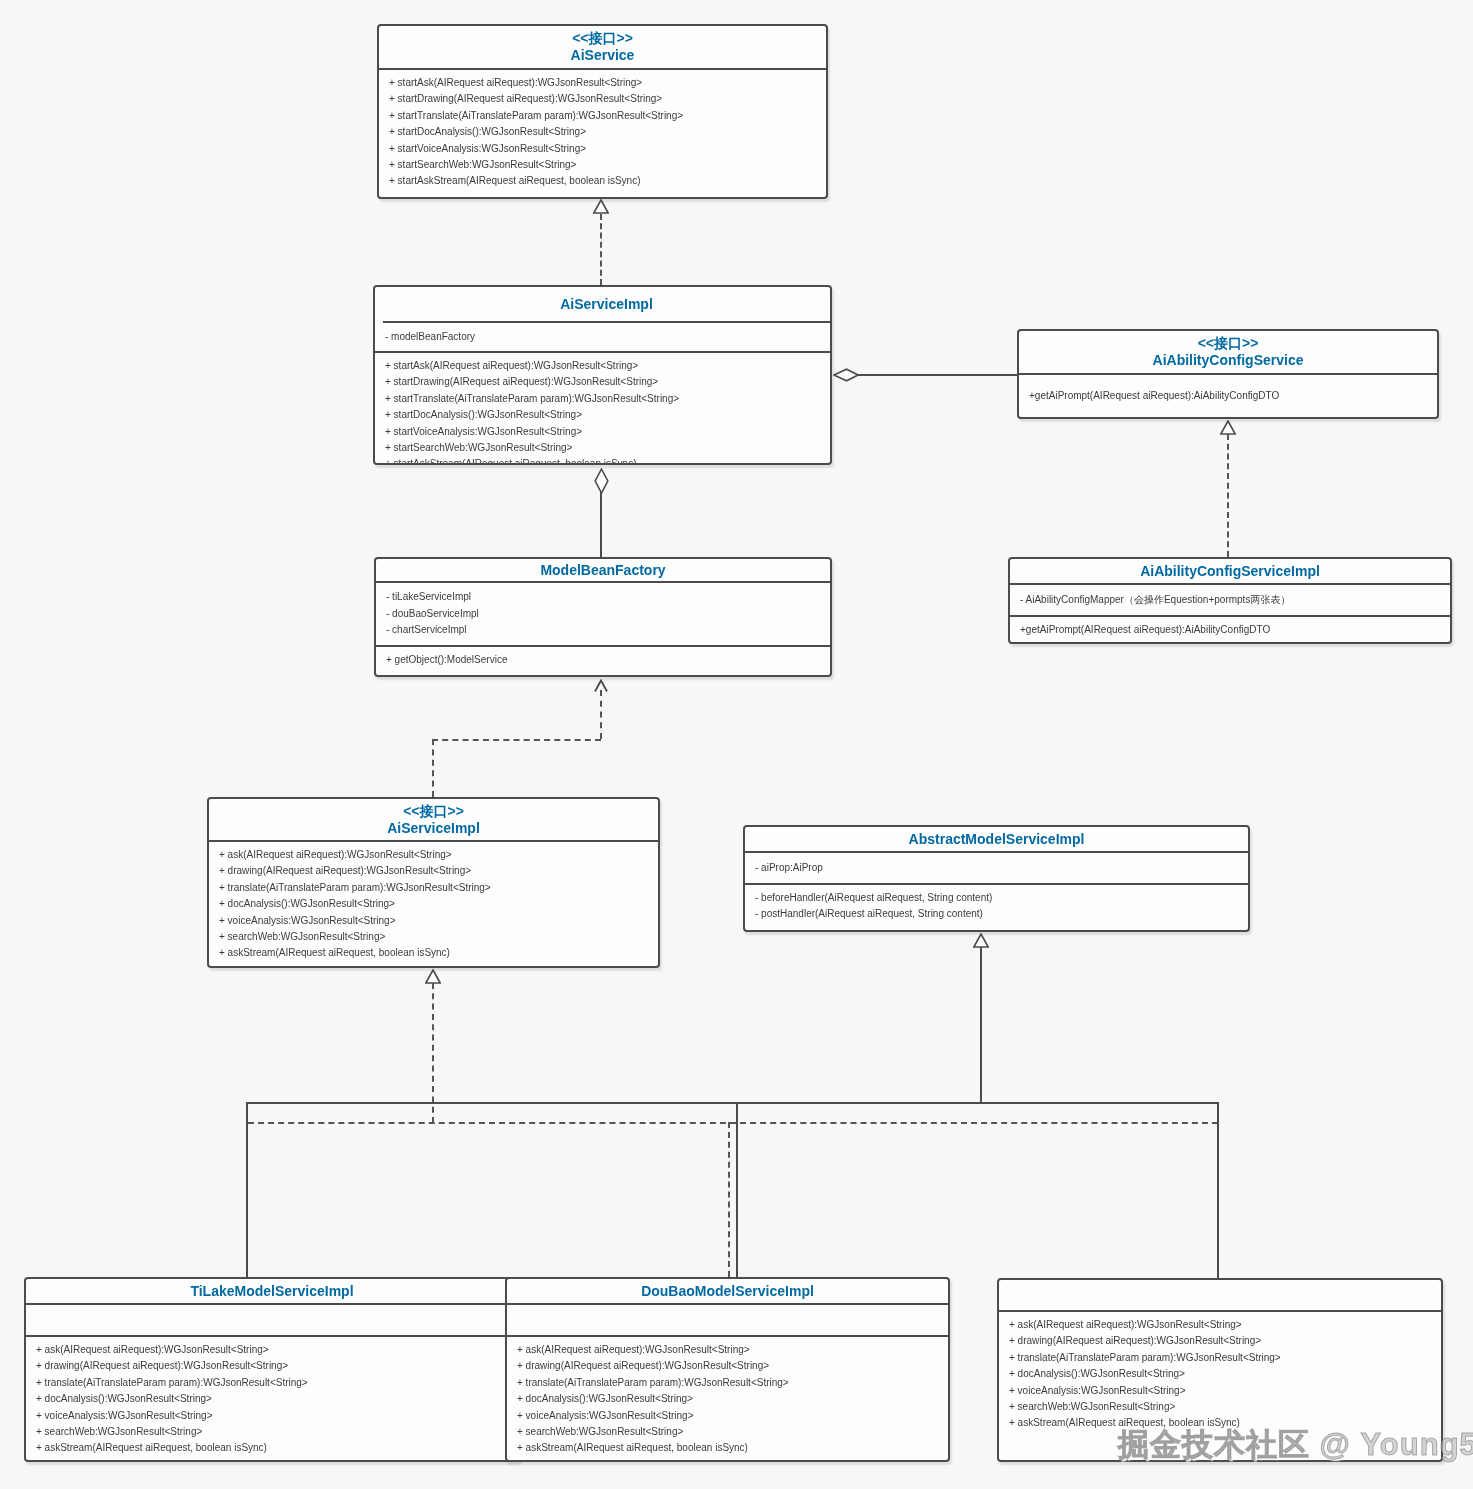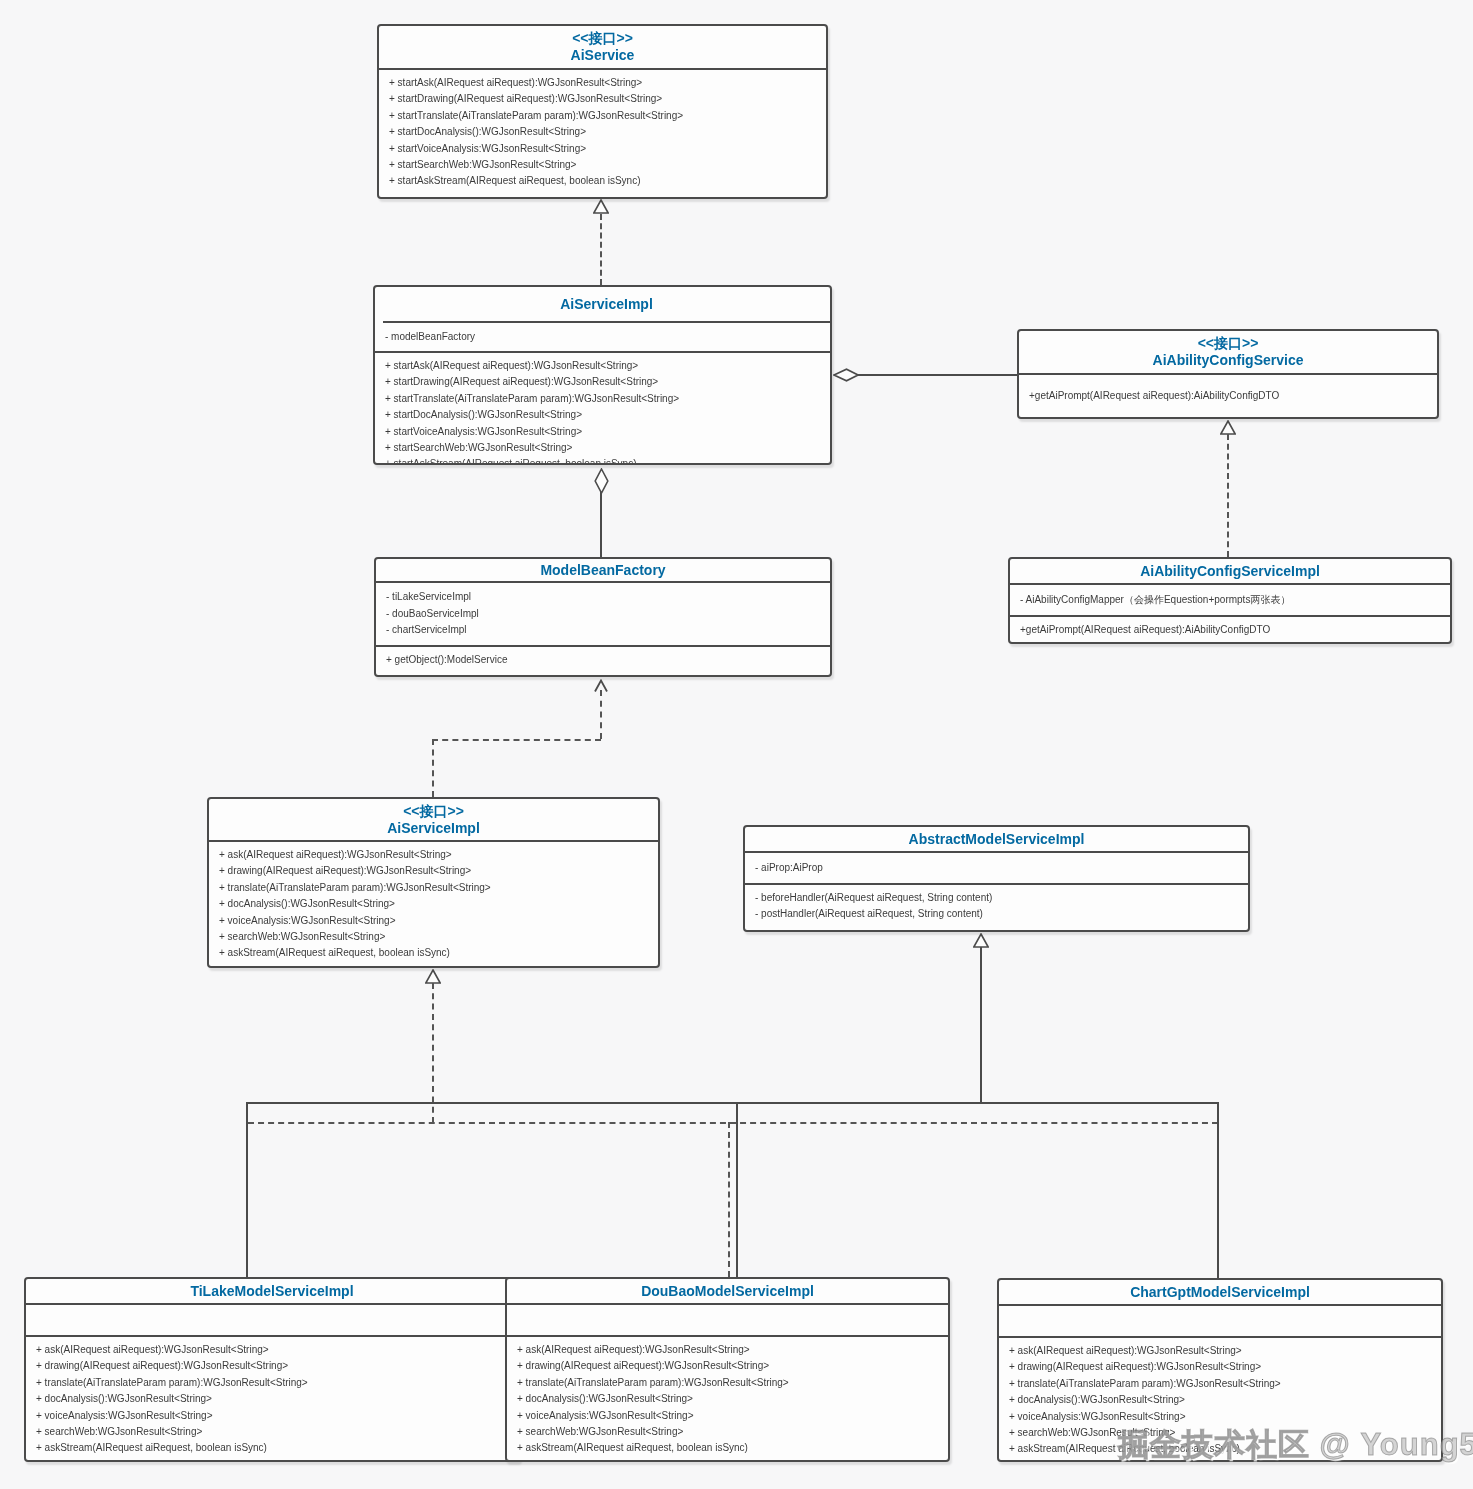--- a/index.html
+++ b/index.html
@@ -166,23 +166,20 @@
         <div class="member-line">+ drawing(AIRequest aiRequest):WGJsonResult&lt;String&gt;</div>
         <div class="member-line">+ translate(AiTranslateParam param):WGJsonResult&lt;String&gt;</div>
         <div class="member-line">+ docAnalysis():WGJsonResult&lt;String&gt;</div>
         <div class="member-line">+ voiceAnalysis:WGJsonResult&lt;String&gt;</div>
         <div class="member-line">+ searchWeb:WGJsonResult&lt;String&gt;</div>
         <div class="member-line">+ askStream(AIRequest aiRequest, boolean isSync)</div>
       </div>
   </div>
 
   <div class="uml-class" style="left:997px;top:1278px;width:446px;height:184px;">
-    <div class="sec title" style="height:26px;">
-      <div>ChartGptModelServiceImpl</div>
-    </div>
     <div class="sec fields" style="height:32px;"></div>
     <div class="sec members">
         <div class="member-line">+ ask(AIRequest aiRequest):WGJsonResult&lt;String&gt;</div>
         <div class="member-line">+ drawing(AIRequest aiRequest):WGJsonResult&lt;String&gt;</div>
         <div class="member-line">+ translate(AiTranslateParam param):WGJsonResult&lt;String&gt;</div>
         <div class="member-line">+ docAnalysis():WGJsonResult&lt;String&gt;</div>
         <div class="member-line">+ voiceAnalysis:WGJsonResult&lt;String&gt;</div>
         <div class="member-line">+ searchWeb:WGJsonResult&lt;String&gt;</div>
         <div class="member-line">+ askStream(AIRequest aiRequest, boolean isSync)</div>
       </div>

